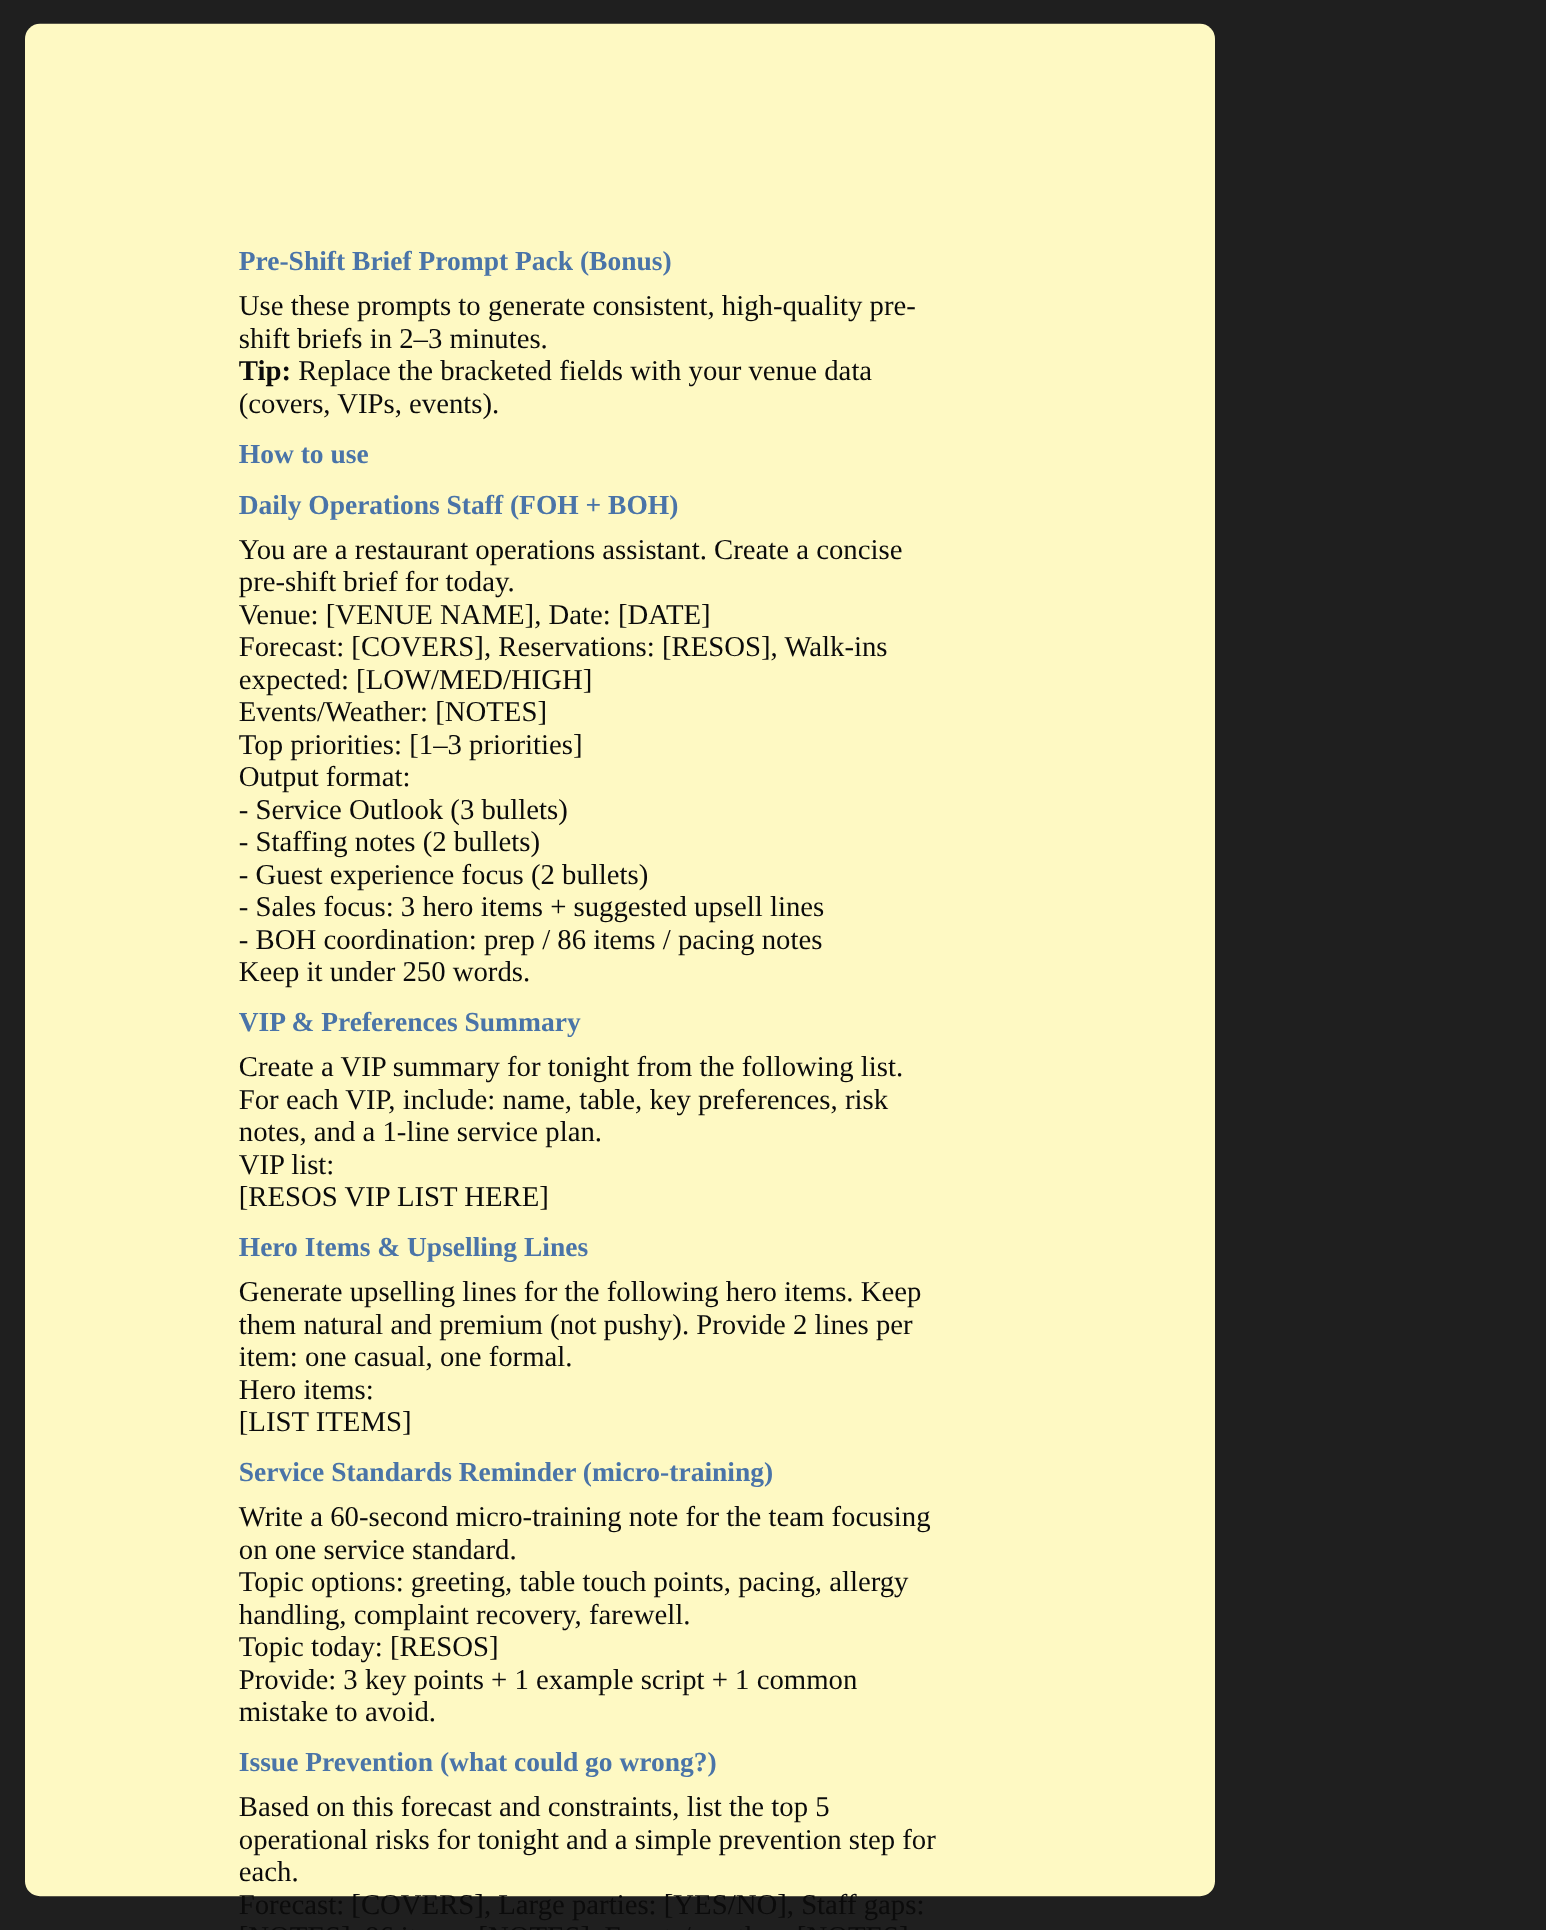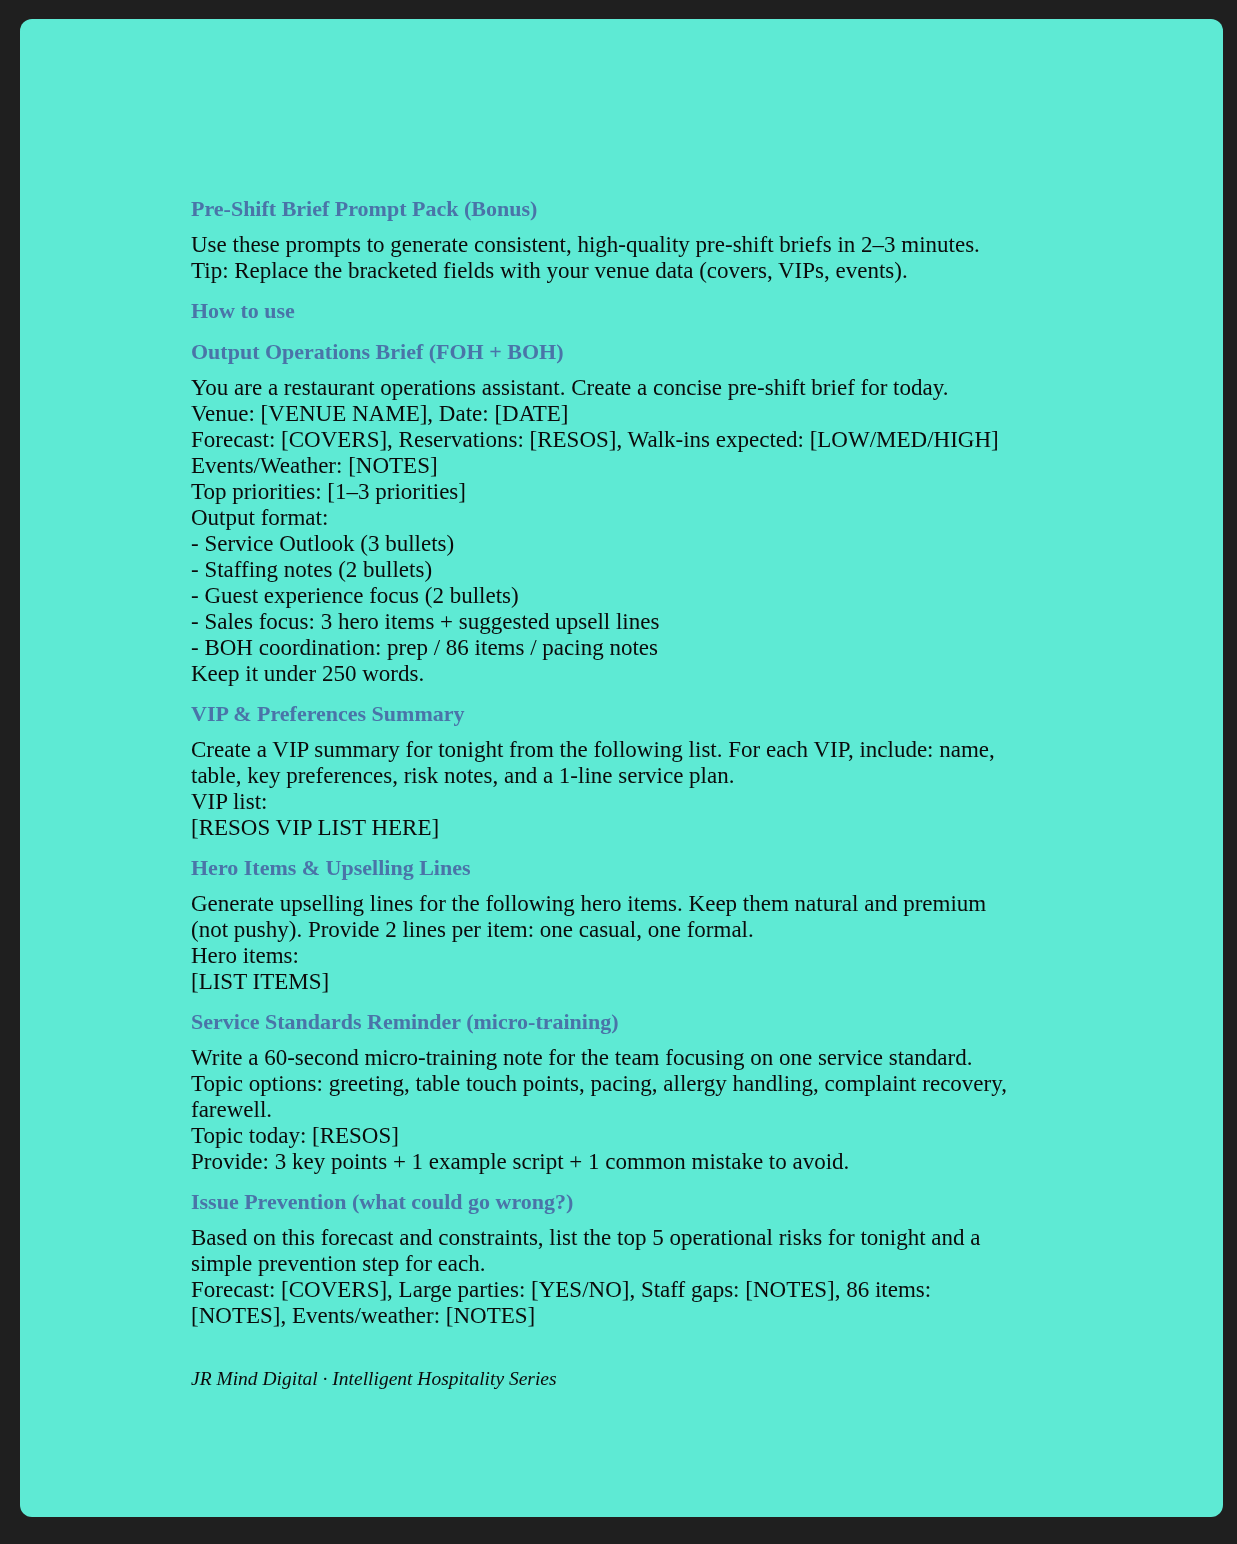--- a/index.html
+++ b/index.html
@@ -10,43 +10,43 @@
   body {
     width: 1237px;
     height: 1544px;
     position: relative;
     font-family: "Liberation Serif", "DejaVu Serif", serif;
   }
   .page {
     position: absolute;
     left: 20px;
     top: 19px;
-    width: 1203px;
+    width: 952px;
     height: 1498px;
-    background: #5eead4;
+    background: #fef9c3;
     border-radius: 12px;
     box-sizing: border-box;
     padding: 176px 212px 0 171px;
     color: #0b0b0b;
   }
   .doc-section { margin: 0; }
   .doc-section + .doc-section { margin-top: 13px; }
   .heading {
     margin: 0 0 9px 0;
     font-size: 22px;
     line-height: 28px;
     font-weight: bold;
     color: #4a74a8;
   }
   .line {
     margin: 0;
     font-size: 23px;
     line-height: 26px;
   }
-  .line strong { font-weight: normal; text-align: right; }
+  .line strong { font-weight: bold; text-align: right; }
   .footer {
     margin-top: 37px;
     font-size: 19.5px;
     line-height: 26px;
     font-style: italic;
   }
 </style>
 </head>
 <body>
 
@@ -56,21 +56,21 @@
     <h1 class="heading">Pre-Shift Brief Prompt Pack (Bonus)</h1>
     <p class="line">Use these prompts to generate consistent, high-quality pre-shift briefs in 2–3 minutes.</p>
     <p class="line"><strong>Tip:</strong><span> Replace the bracketed fields with your venue data (covers, VIPs, events).</span></p>
   </section>
 
   <section class="doc-section">
     <h2 class="heading">How to use</h2>
   </section>
 
   <section class="doc-section">
-    <h2 class="heading">Output Operations Brief (FOH + BOH)</h2>
+    <h2 class="heading">Daily Operations Staff (FOH + BOH)</h2>
     <p class="line">You are a restaurant operations assistant. Create a concise pre-shift brief for today.</p>
     <p class="line">Venue: [VENUE NAME], Date: [DATE]</p>
     <p class="line">Forecast: [COVERS], Reservations: [RESOS], Walk-ins expected: [LOW/MED/HIGH]</p>
     <p class="line">Events/Weather: [NOTES]</p>
     <p class="line">Top priorities: [1–3 priorities]</p>
     <p class="line">Output format:</p>
     <p class="line">- Service Outlook (3 bullets)</p>
     <p class="line">- Staffing notes (2 bullets)</p>
     <p class="line">- Guest experience focus (2 bullets)</p>
     <p class="line">- Sales focus: 3 hero items + suggested upsell lines</p>

